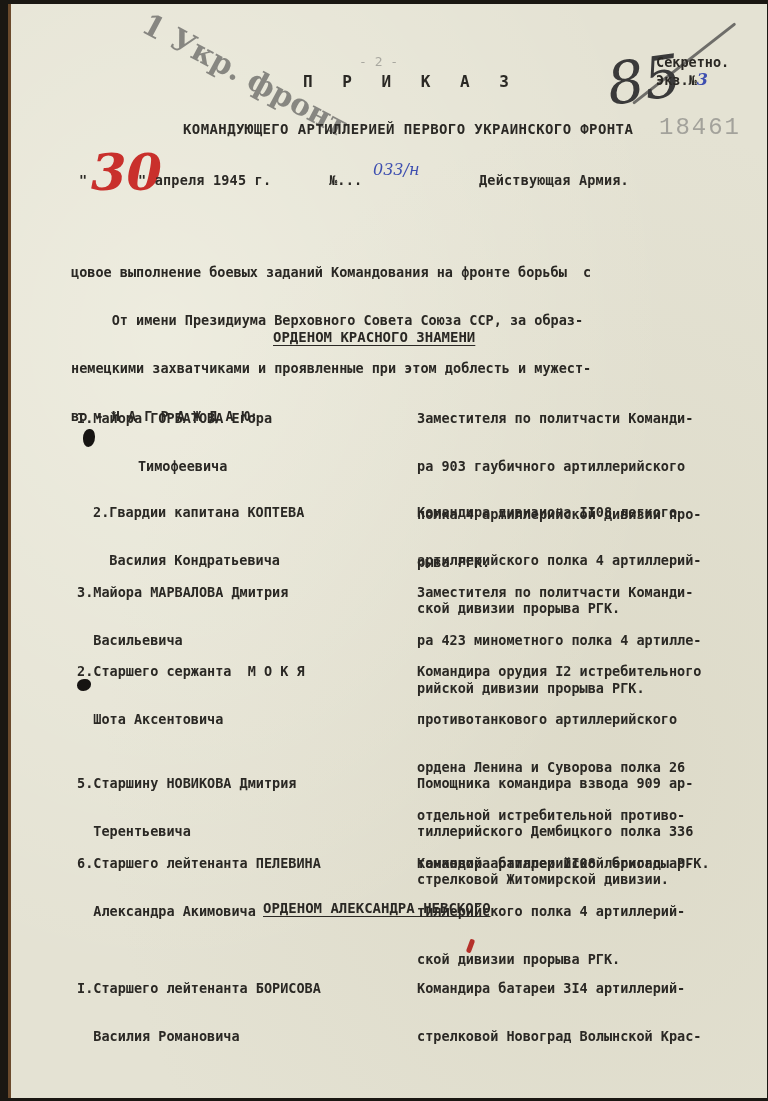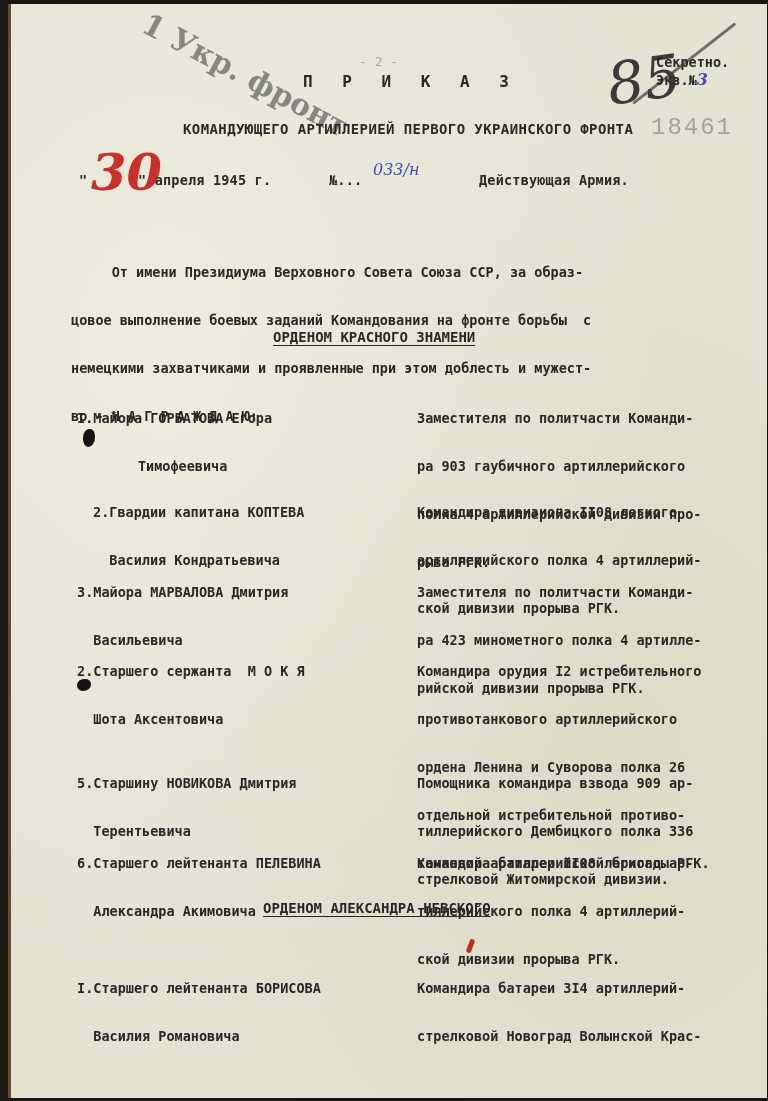--- a/index.html
+++ b/index.html
@@ -31,21 +31,21 @@
       color: #c9302c; font-family: "DejaVu Serif", serif; font-style: italic;
       font-size: 51px; font-weight: bold;
     }
     .handwritten-blue {
       color: #3e4fb0; font-family: "DejaVu Serif", serif; font-style: italic; font-size: 16px;
     }
     .handwritten-pencil {
       color: #3a3a3a; font-family: "DejaVu Serif", serif; font-style: italic;
       font-size: 58px; transform: rotate(-8deg);
     }
-    .stamp-number { color: rgba(110,110,110,0.55); font-size: 24px; letter-spacing: 2px; font-family: "Liberation Mono", monospace; }
+    .stamp-number { color: rgba(110,110,110,0.55); font-size: 24px; letter-spacing: 2px; font-family: "Liberation Mono", monospace; margin-left: 8px; }
     .secret { font-size: 13.5px; font-weight: bold; line-height: 17px; }
     .body-par { font-size: 13.5px; font-weight: bold; line-height: 16px; white-space: pre; }
     .section-heading { font-size: 14px; font-weight: bold; text-decoration: underline; text-underline-offset: 3px; }
     .entry-name, .entry-desc { font-size: 13.5px; font-weight: bold; line-height: 16px; white-space: pre; }
     .blot { position: absolute; background: #161412; border-radius: 50% 40% 55% 45%; }
     .pencil-line { position: absolute; height: 3px; background: rgba(60,60,60,0.7); transform-origin: left center; border-radius: 2px; }
     .red-tick { position: absolute; width: 5px; height: 14px; background: #b5302a; transform: rotate(20deg); border-radius: 2px; }
   </style>
 </head>
 <body>
@@ -72,22 +72,22 @@
   <div class="abs subtitle" style="left:132px; top:117px;padding-left:40px;">КОМАНДУЮЩЕГО АРТИЛЛЕРИЕЙ ПЕРВОГО УКРАИНСКОГО ФРОНТА</div>
 
   <div class="abs typed" style="left:68px; top:168px;">"</div>
   <div class="abs handwritten-red" style="left:80px; top:138px;">30</div>
   <div class="abs typed" style="left:127px; top:168px;">" апреля 1945 г.</div>
   <div class="abs typed" style="left:318px; top:168px;">№...</div>
   <div class="abs handwritten-blue" style="left:362px; top:156px;">033/н</div>
   <div class="abs typed" style="left:468px; top:168px;">Действующая Армия.</div>
 
   <div class="abs body-par" style="left:60px; top:228px;">
+    <div>цовое выполнение боевых заданий Командования на фронте борьбы  с</div>
     <div>     От имени Президиума Верховного Совета Союза ССР, за образ-</div>
-    <div>цовое выполнение боевых заданий Командования на фронте борьбы  с</div>
     <div>немецкими захватчиками и проявленные при этом доблесть и мужест-</div>
     <div>во - Н А Г Р А Ж Д А Ю:</div>
   </div>
 
   <div class="abs section-heading" style="left:262px; top:325px;">ОРДЕНОМ КРАСНОГО ЗНАМЕНИ</div>
 
   <div class="abs entry-name" style="left:66px; top:374px;text-align:center;">
     <div>I.Майора ГОРБАТОВА Егора</div>
     <div>  Тимофеевича</div>
   </div>

